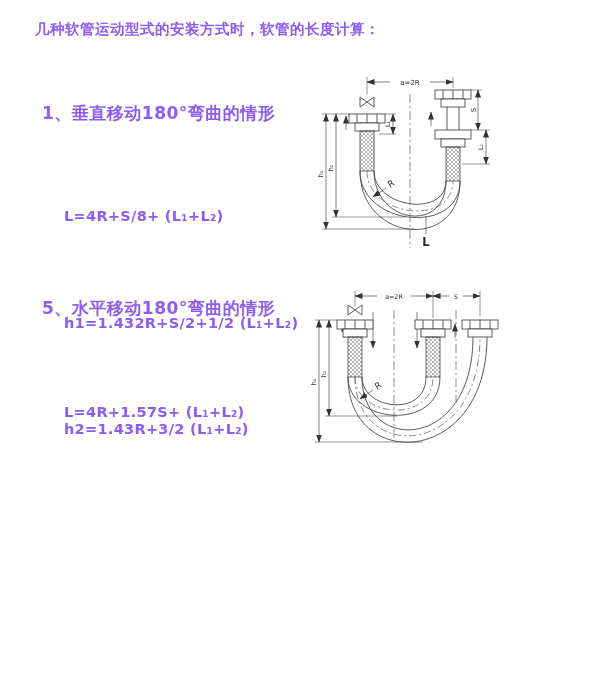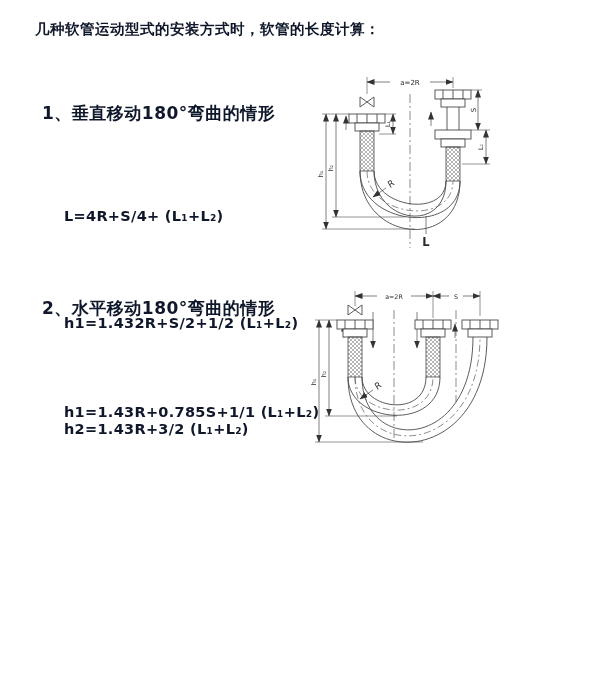--- a/index.html
+++ b/index.html
@@ -1,17 +1,17 @@
 <!DOCTYPE html>
 <html><head>
 <meta charset="utf-8">
 <style>
   html,body{margin:0;padding:0;background:#fff;}
   #page{position:relative;width:600px;height:499px;background:#fff;overflow:hidden;
-        font-family:"DejaVu Sans","Liberation Sans",sans-serif;color:#0f172a;}
+        font-family:"DejaVu Sans","Liberation Sans",sans-serif;color:#8b5cf6;}
   .title{position:absolute;left:35px;top:20px;font-size:14.5px;font-weight:600;letter-spacing:.5px;}
   .sec-head{position:absolute;font-size:17px;font-weight:700;letter-spacing:.5px;}
   .formulas{position:absolute;font-size:14.5px;font-weight:600;letter-spacing:.3px;line-height:35.5px;white-space:pre;}
   .diagram{position:absolute;}
   svg .draw{stroke:#4a4a4a;stroke-width:.9;fill:none;}
   svg .fill{stroke:#4a4a4a;stroke-width:.9;fill:#fff;}
   svg .hatch{stroke:#4a4a4a;stroke-width:.8;fill:url(#xh);}
   svg .dim{stroke:#3c3c3c;stroke-width:.65;fill:none;}
   svg .ext{stroke:#3c3c3c;stroke-width:.55;fill:none;}
   svg .cl{stroke:#5a5a5a;stroke-width:.7;fill:none;stroke-dasharray:9 3 2 3;}
@@ -38,21 +38,21 @@
       <marker id="as" markerWidth="9" markerHeight="7" refX="0.5" refY="3" orient="auto" markerUnits="userSpaceOnUse">
         <path d="M8,0L0,3L8,6z" fill="#333"></path>
       </marker>
     </defs>
   </svg>
 
   <div class="title">几种软管运动型式的安装方式时，软管的长度计算：</div>
 
   <div class="sec-head" style="left:42px;top:102px;">1、垂直移动180°弯曲的情形</div>
   <div class="formulas" style="left:64px;top:128px;">
-    <div>L=4R+S/4+ (L₁+L₂)</div>
+    <div>L=4R+S/8+ (L₁+L₂)</div>
     <div>h1=1.432R+S/2+1/2 (L₁+L₂)</div>
     <div>h2=1.43R+3/2 (L₁+L₂)</div>
   </div>
 
   <svg class="diagram" style="left:310px;top:68px;" width="285" height="192" viewBox="0 0 285 192">
 
     <g>
       <line class="ext" x1="57" y1="9" x2="57" y2="26"></line>
       <line class="ext" x1="143" y1="9" x2="143" y2="20"></line>
       <line class="dim" x1="57" y1="14" x2="80" y2="14" marker-start="url(#as)"></line>
@@ -136,22 +136,23 @@
       <line class="dim" x1="26" y1="46" x2="26" y2="149" marker-start="url(#as)" marker-end="url(#ae)"></line>
       <text class="lbl-s" transform="rotate(-90 23 100)" x="23" y="100" text-anchor="middle">h₂</text>
     </g>
 
     <g>
       <line class="dim" x1="116" y1="148" x2="116" y2="166"></line>
       <text class="lbl-b" x="116" y="178" text-anchor="middle">L</text>
     </g>
   </svg>
 
-  <div class="sec-head" style="left:42px;top:297px;">2、水平移动180°弯曲的情形</div>
+  <div class="sec-head" style="left:42px;top:297px;">5、水平移动180°弯曲的情形</div>
   <div class="formulas" style="left:64px;top:324px;">
+    <div>L=4R+1.57S+ (L₁+L₂)</div>
     <div>h1=1.43R+0.785S+1/1 (L₁+L₂)</div>
   </div>
 
   <svg class="diagram" style="left:305px;top:282px;" width="290" height="180" viewBox="0 0 290 180">
 
     <g>
       <line class="ext" x1="50" y1="9" x2="50" y2="24"></line>
       <line class="ext" x1="128" y1="9" x2="128" y2="36"></line>
       <line class="ext" x1="175" y1="9" x2="175" y2="34"></line>
       <line class="dim" x1="50" y1="14" x2="72" y2="14" marker-start="url(#as)"></line>

